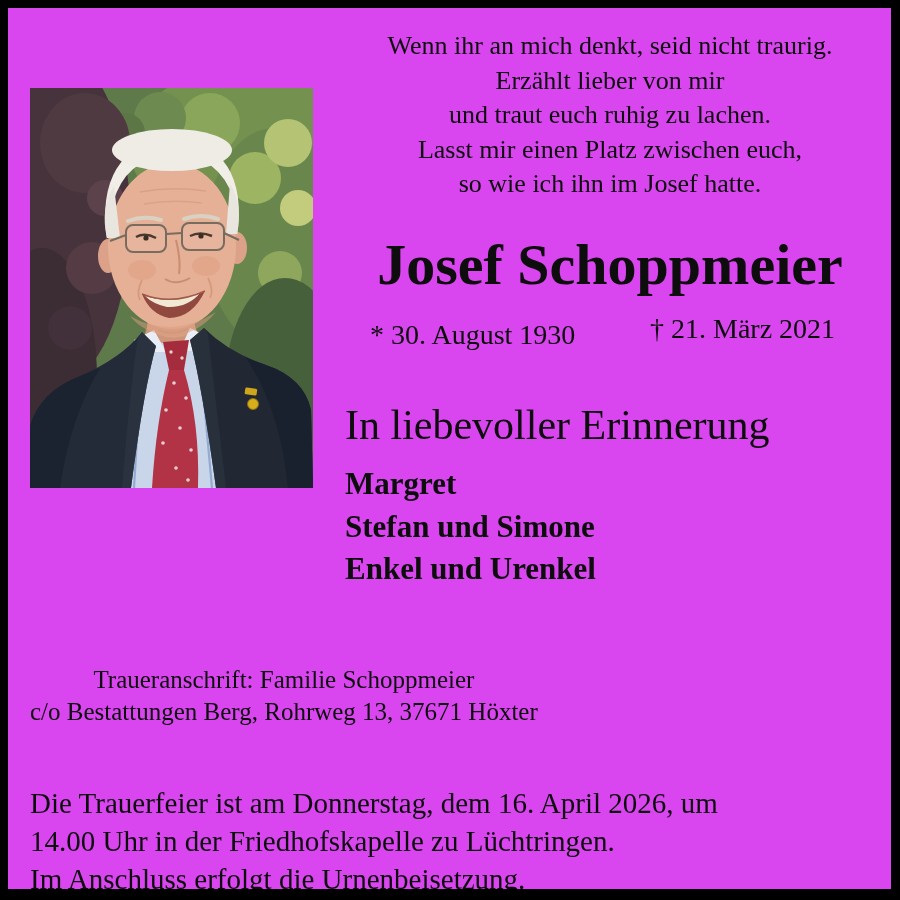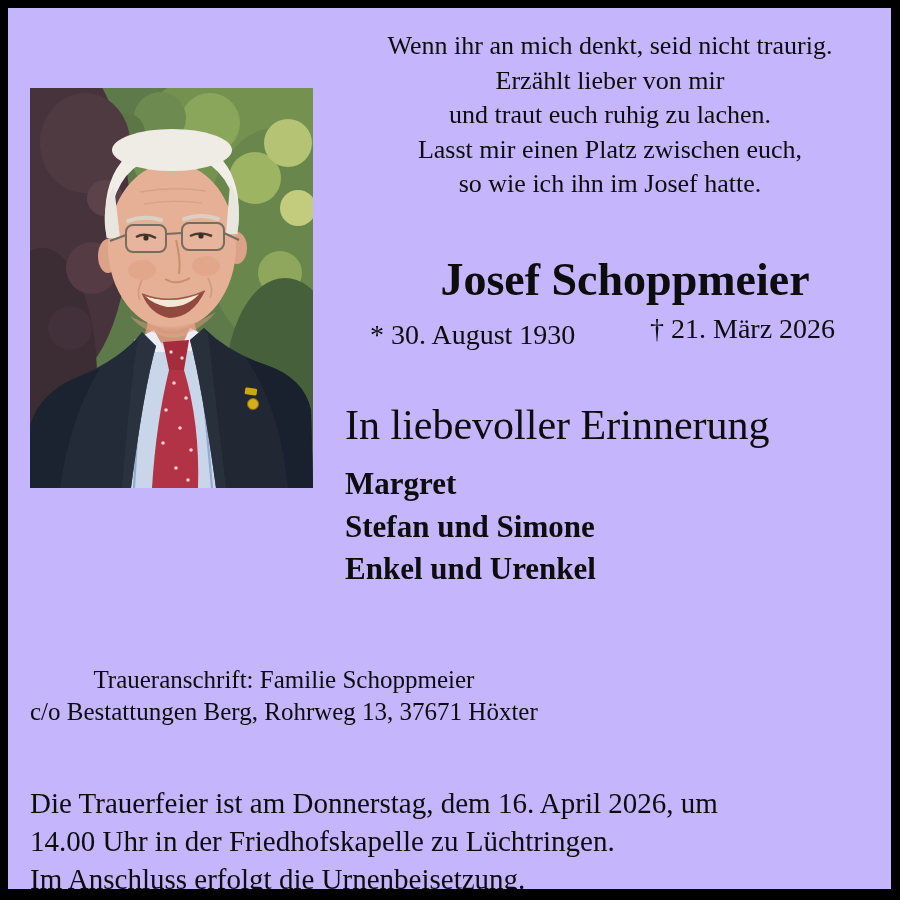--- a/index.html
+++ b/index.html
@@ -1,20 +1,20 @@
 <!DOCTYPE html>
 <html><head>
 <meta charset="utf-8">
 <style>
   html,body{margin:0;padding:0;background:#444;}
   .page{
     position:relative;
     width:900px;height:900px;
     box-sizing:border-box;
-    background:#c4b5fd;
+    background:#d946ef;
     border:8px solid #000000;
     border-bottom-width:11px;
     border-right-width:9px;
     overflow:hidden;
     font-family:"Liberation Serif","DejaVu Serif",serif;
     color:#0d0d0d;
   }
   .abs{position:absolute;}
   
   .photo{left:22px;top:80px;width:283px;height:400px;}
@@ -22,22 +22,22 @@
   
   .poem{
     left:337px;top:21px;width:530px;
     text-align:center;
     font-size:26px;line-height:34.5px;
     white-space:nowrap;
   }
   
   .name{
     left:337px;top:224px;width:530px;
-    margin:15px;text-align:center;
-    font-size:46px;line-height:66px;font-weight:bold;
+    margin:0;text-align:center;
+    font-size:58px;line-height:66px;font-weight:bold;
     white-space:nowrap;
   }
   
   .dates{left:337px;top:305px;width:530px;height:36px;font-size:28px;}
   .dates .birth{position:absolute;left:25px;top:6px;white-space:nowrap;}
   .dates .death{position:absolute;left:305px;top:0;white-space:nowrap;}
   
   .remembrance{left:337px;top:399px;font-size:42px;line-height:36px;white-space:nowrap;}
   
   .mourners{left:337px;top:455px;font-size:31px;line-height:42.5px;font-weight:bold;}
@@ -168,21 +168,21 @@
     <div>Erzählt lieber von mir</div>
     <div>und traut euch ruhig zu lachen.</div>
     <div>Lasst mir einen Platz zwischen euch,</div>
     <div>so wie ich ihn im Josef hatte.</div>
   </div>
 
   <h1 class="abs name">Josef Schoppmeier</h1>
 
   <div class="abs dates">
     <span class="birth">* 30. August 1930</span>
-    <span class="death">† 21. März 2026</span>
+    <span class="death">† 21. März 2021</span>
   </div>
 
   <div class="abs remembrance">In liebevoller Erinnerung</div>
 
   <div class="abs mourners">
     <div>Margret</div>
     <div>Stefan und Simone</div>
     <div>Enkel und Urenkel</div>
   </div>
 

